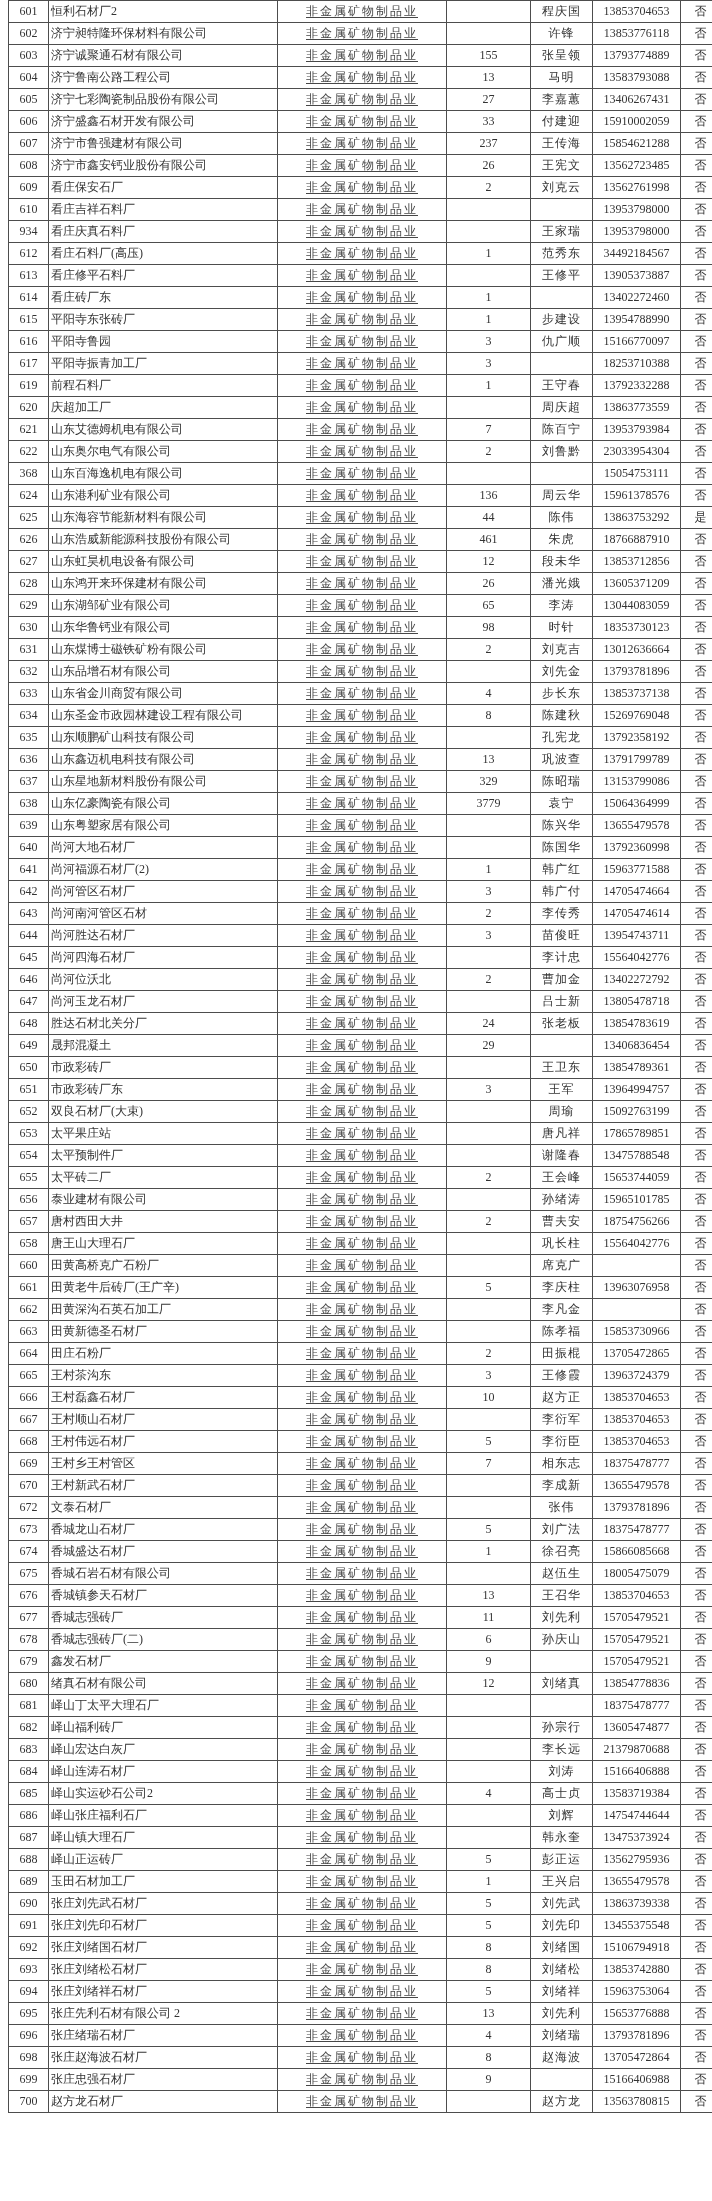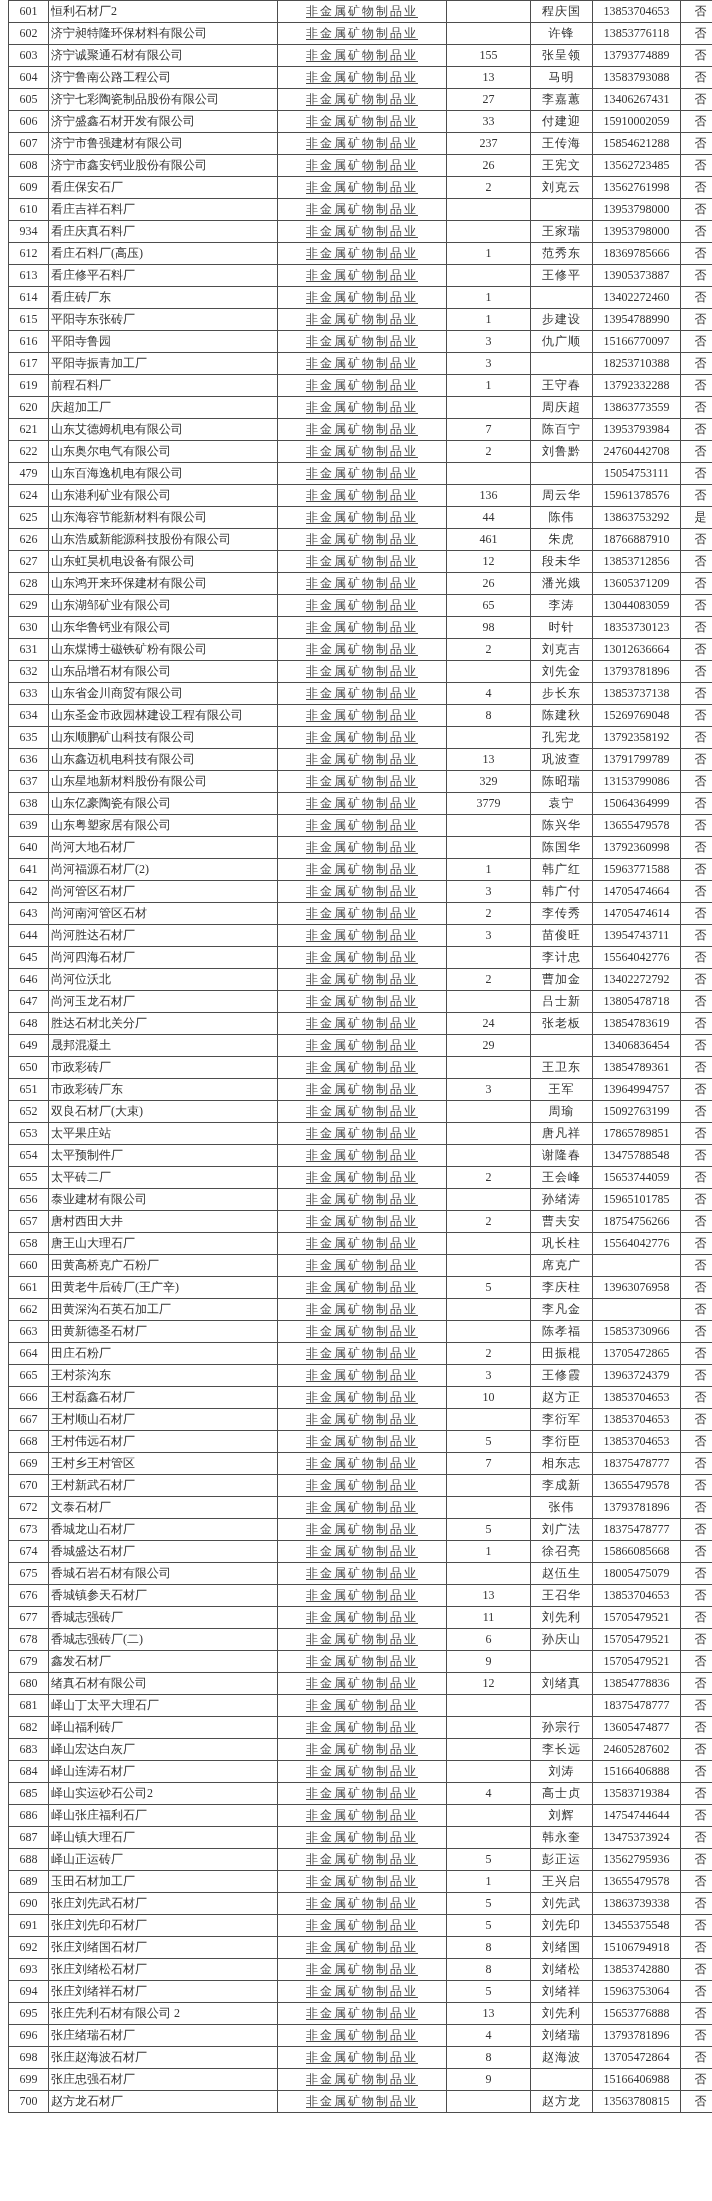--- a/index.html
+++ b/index.html
@@ -156,21 +156,21 @@
     <td class="c-contact">王家瑞</td>
     <td class="c-phone">13953798000</td>
     <td class="c-flag">否</td>
   </tr>
         <tr>
     <td class="c-num">612</td>
     <td class="c-company">看庄石料厂(高压)</td>
     <td class="c-industry">非金属矿物制品业</td>
     <td class="c-count">1</td>
     <td class="c-contact">范秀东</td>
-    <td class="c-phone">18369785666</td>
+    <td class="c-phone">34492184567</td>
     <td class="c-flag">否</td>
   </tr>
         <tr>
     <td class="c-num">613</td>
     <td class="c-company">看庄修平石料厂</td>
     <td class="c-industry">非金属矿物制品业</td>
     <td class="c-count"></td>
     <td class="c-contact">王修平</td>
     <td class="c-phone">13905373887</td>
     <td class="c-flag">否</td>
@@ -237,25 +237,25 @@
     <td class="c-contact">陈百宁</td>
     <td class="c-phone">13953793984</td>
     <td class="c-flag">否</td>
   </tr>
         <tr>
     <td class="c-num">622</td>
     <td class="c-company">山东奥尔电气有限公司</td>
     <td class="c-industry">非金属矿物制品业</td>
     <td class="c-count">2</td>
     <td class="c-contact">刘鲁黔</td>
-    <td class="c-phone">24760442708</td>
-    <td class="c-flag">否</td>
-  </tr>
-        <tr>
-    <td class="c-num">479</td>
+    <td class="c-phone">23033954304</td>
+    <td class="c-flag">否</td>
+  </tr>
+        <tr>
+    <td class="c-num">368</td>
     <td class="c-company">山东百海逸机电有限公司</td>
     <td class="c-industry">非金属矿物制品业</td>
     <td class="c-count"></td>
     <td class="c-contact"></td>
     <td class="c-phone">15054753111</td>
     <td class="c-flag">否</td>
   </tr>
         <tr>
     <td class="c-num">624</td>
     <td class="c-company">山东港利矿业有限公司</td>
@@ -768,21 +768,21 @@
     <td class="c-contact">孙宗行</td>
     <td class="c-phone">13605474877</td>
     <td class="c-flag">否</td>
   </tr>
         <tr>
     <td class="c-num">683</td>
     <td class="c-company">峄山宏达白灰厂</td>
     <td class="c-industry">非金属矿物制品业</td>
     <td class="c-count"></td>
     <td class="c-contact">李长远</td>
-    <td class="c-phone">24605287602</td>
+    <td class="c-phone">21379870688</td>
     <td class="c-flag">否</td>
   </tr>
         <tr>
     <td class="c-num">684</td>
     <td class="c-company">峄山连涛石材厂</td>
     <td class="c-industry">非金属矿物制品业</td>
     <td class="c-count"></td>
     <td class="c-contact">刘涛</td>
     <td class="c-phone">15166406888</td>
     <td class="c-flag">否</td>

